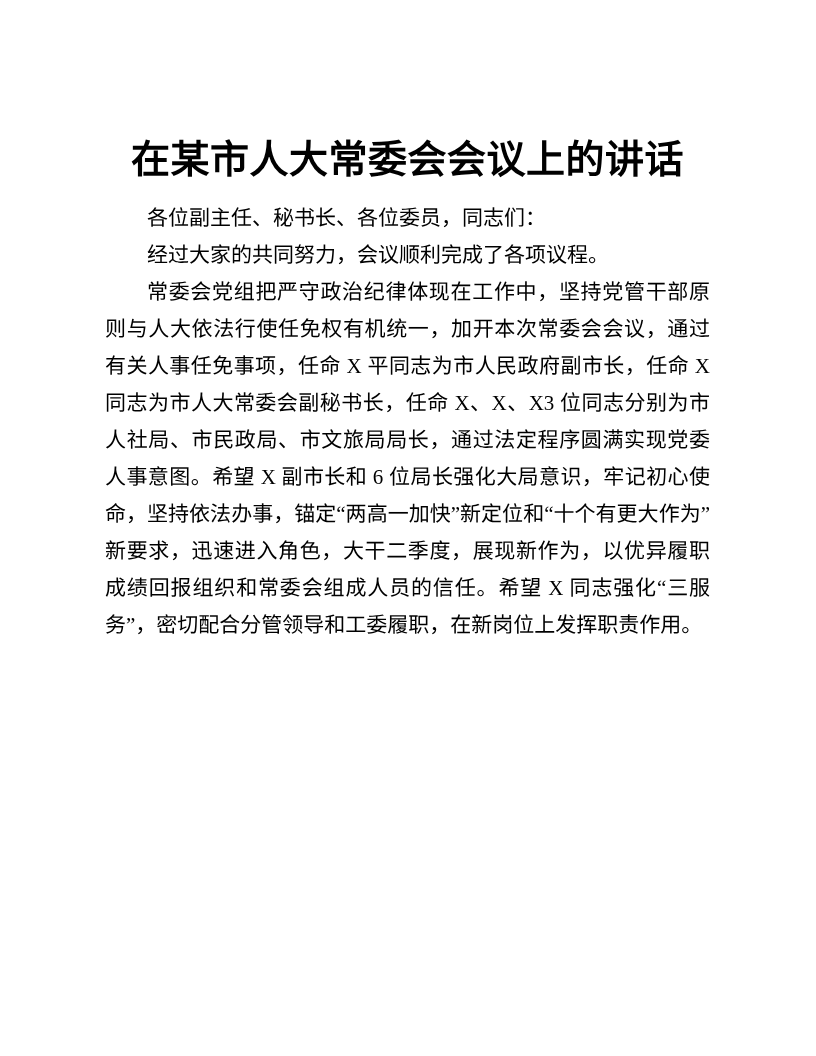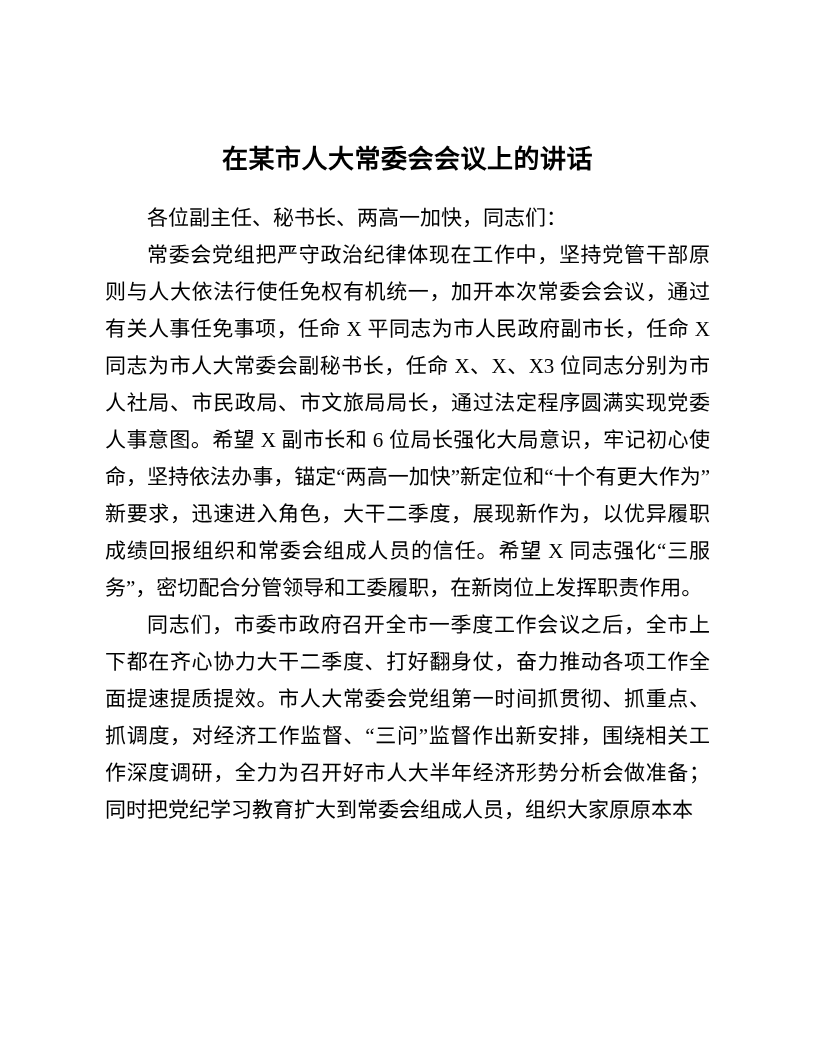--- a/index.html
+++ b/index.html
@@ -16,21 +16,21 @@
     overflow: hidden;
     font-family: "Liberation Serif", "DejaVu Serif", serif;
   }
   .content {
     position: absolute;
     top: 138px;
     left: 105px;
     width: 605px;
   }
   .doc-title {
-    font-size: 26px;
+    font-size: 39px;
     line-height: 44px;
     font-weight: bold;
     text-align: center;
     margin: 0 0 18px 0;
     letter-spacing: 0.5px;
     white-space: nowrap;
   }
   .para {
     font-size: 21px;
     line-height: 37px;
@@ -39,17 +39,17 @@
     text-indent: 2em;
     word-break: break-all;
   }
 </style>
 </head>
 <body>
 
 <div class="page">
   <div class="content">
     <h1 class="doc-title">在某市人大常委会会议上的讲话</h1>
-    <p class="para">各位副主任、秘书长、两高一加快，同志们：</p>
+    <p class="para">各位副主任、秘书长、各位委员，同志们：</p>
+    <p class="para">经过大家的共同努力，会议顺利完成了各项议程。</p>
     <p class="para">常委会党组把严守政治纪律体现在工作中，坚持党管干部原则与人大依法行使任免权有机统一，加开本次常委会会议，通过有关人事任免事项，任命 X 平同志为市人民政府副市长，任命 X 同志为市人大常委会副秘书长，任命 X、X、X3 位同志分别为市人社局、市民政局、市文旅局局长，通过法定程序圆满实现党委人事意图。希望 X 副市长和 6 位局长强化大局意识，牢记初心使命，坚持依法办事，锚定“两高一加快”新定位和“十个有更大作为”新要求，迅速进入角色，大干二季度，展现新作为，以优异履职成绩回报组织和常委会组成人员的信任。希望 X 同志强化“三服务”，密切配合分管领导和工委履职，在新岗位上发挥职责作用。</p>
-    <p class="para">同志们，市委市政府召开全市一季度工作会议之后，全市上下都在齐心协力大干二季度、打好翻身仗，奋力推动各项工作全面提速提质提效。市人大常委会党组第一时间抓贯彻、抓重点、抓调度，对经济工作监督、“三问”监督作出新安排，围绕相关工作深度调研，全力为召开好市人大半年经济形势分析会做准备；同时把党纪学习教育扩大到常委会组成人员，组织大家原原本本</p>
   </div>
 </div>
 
 </body></html>

